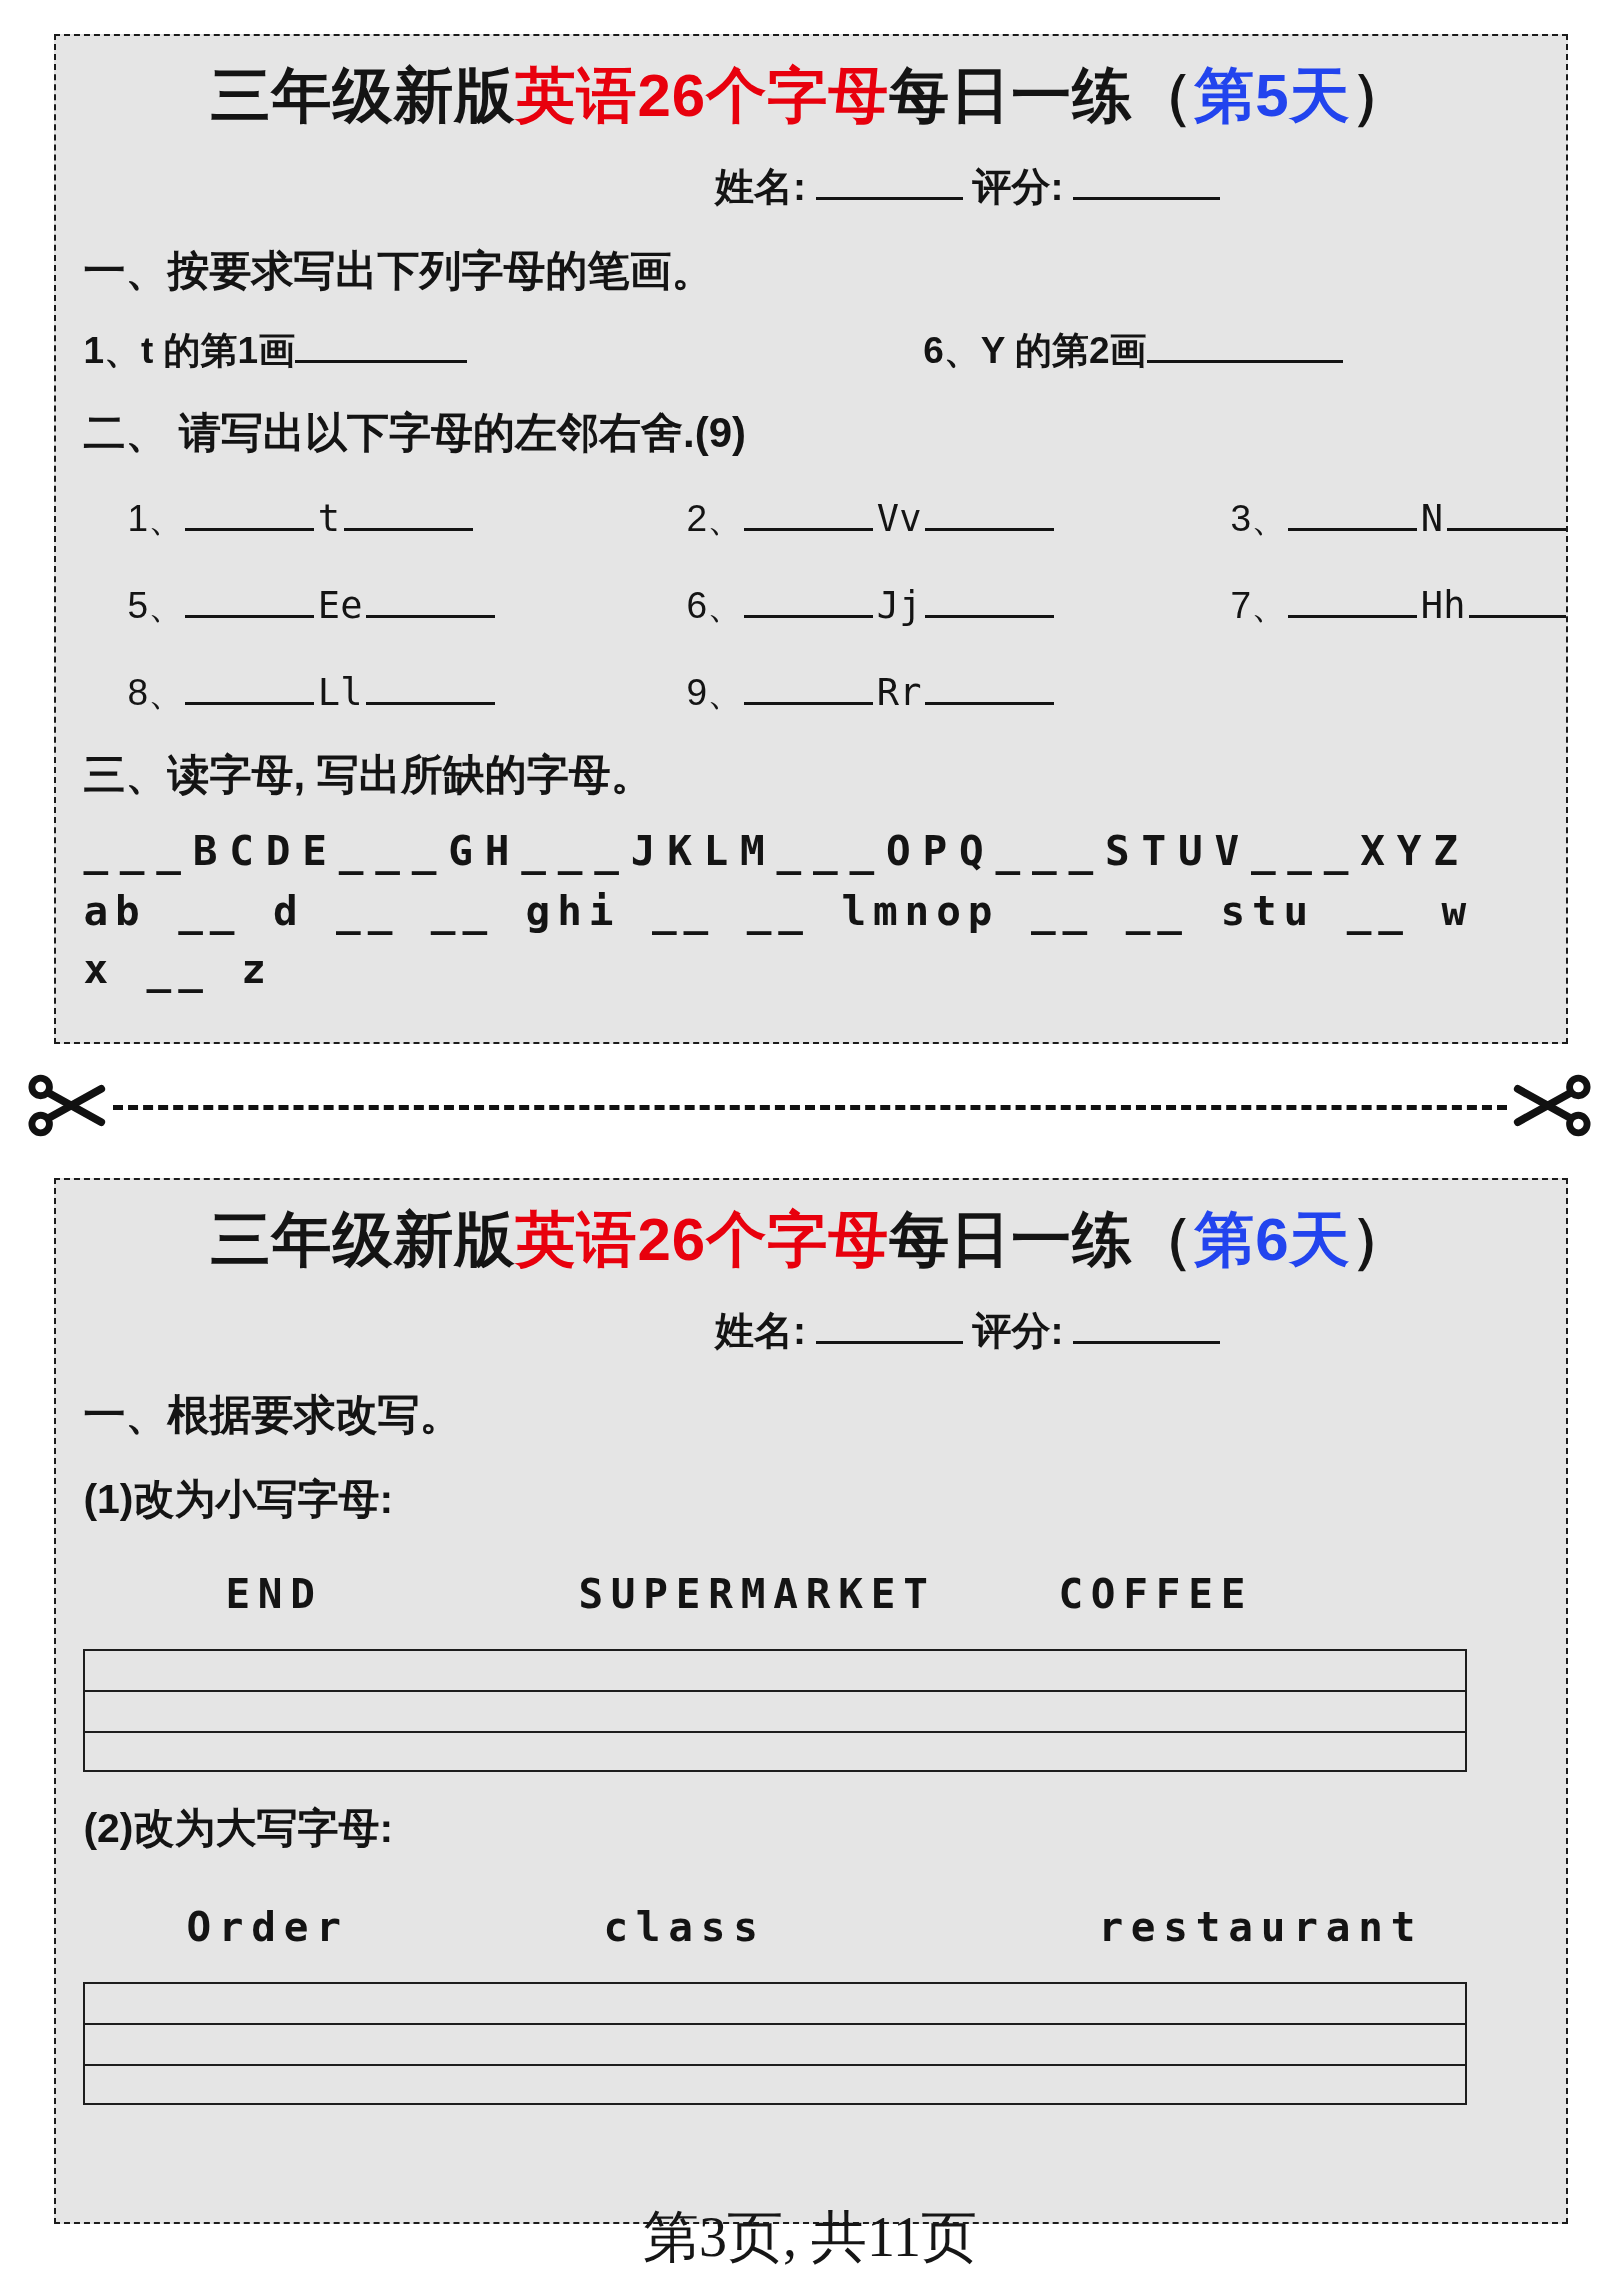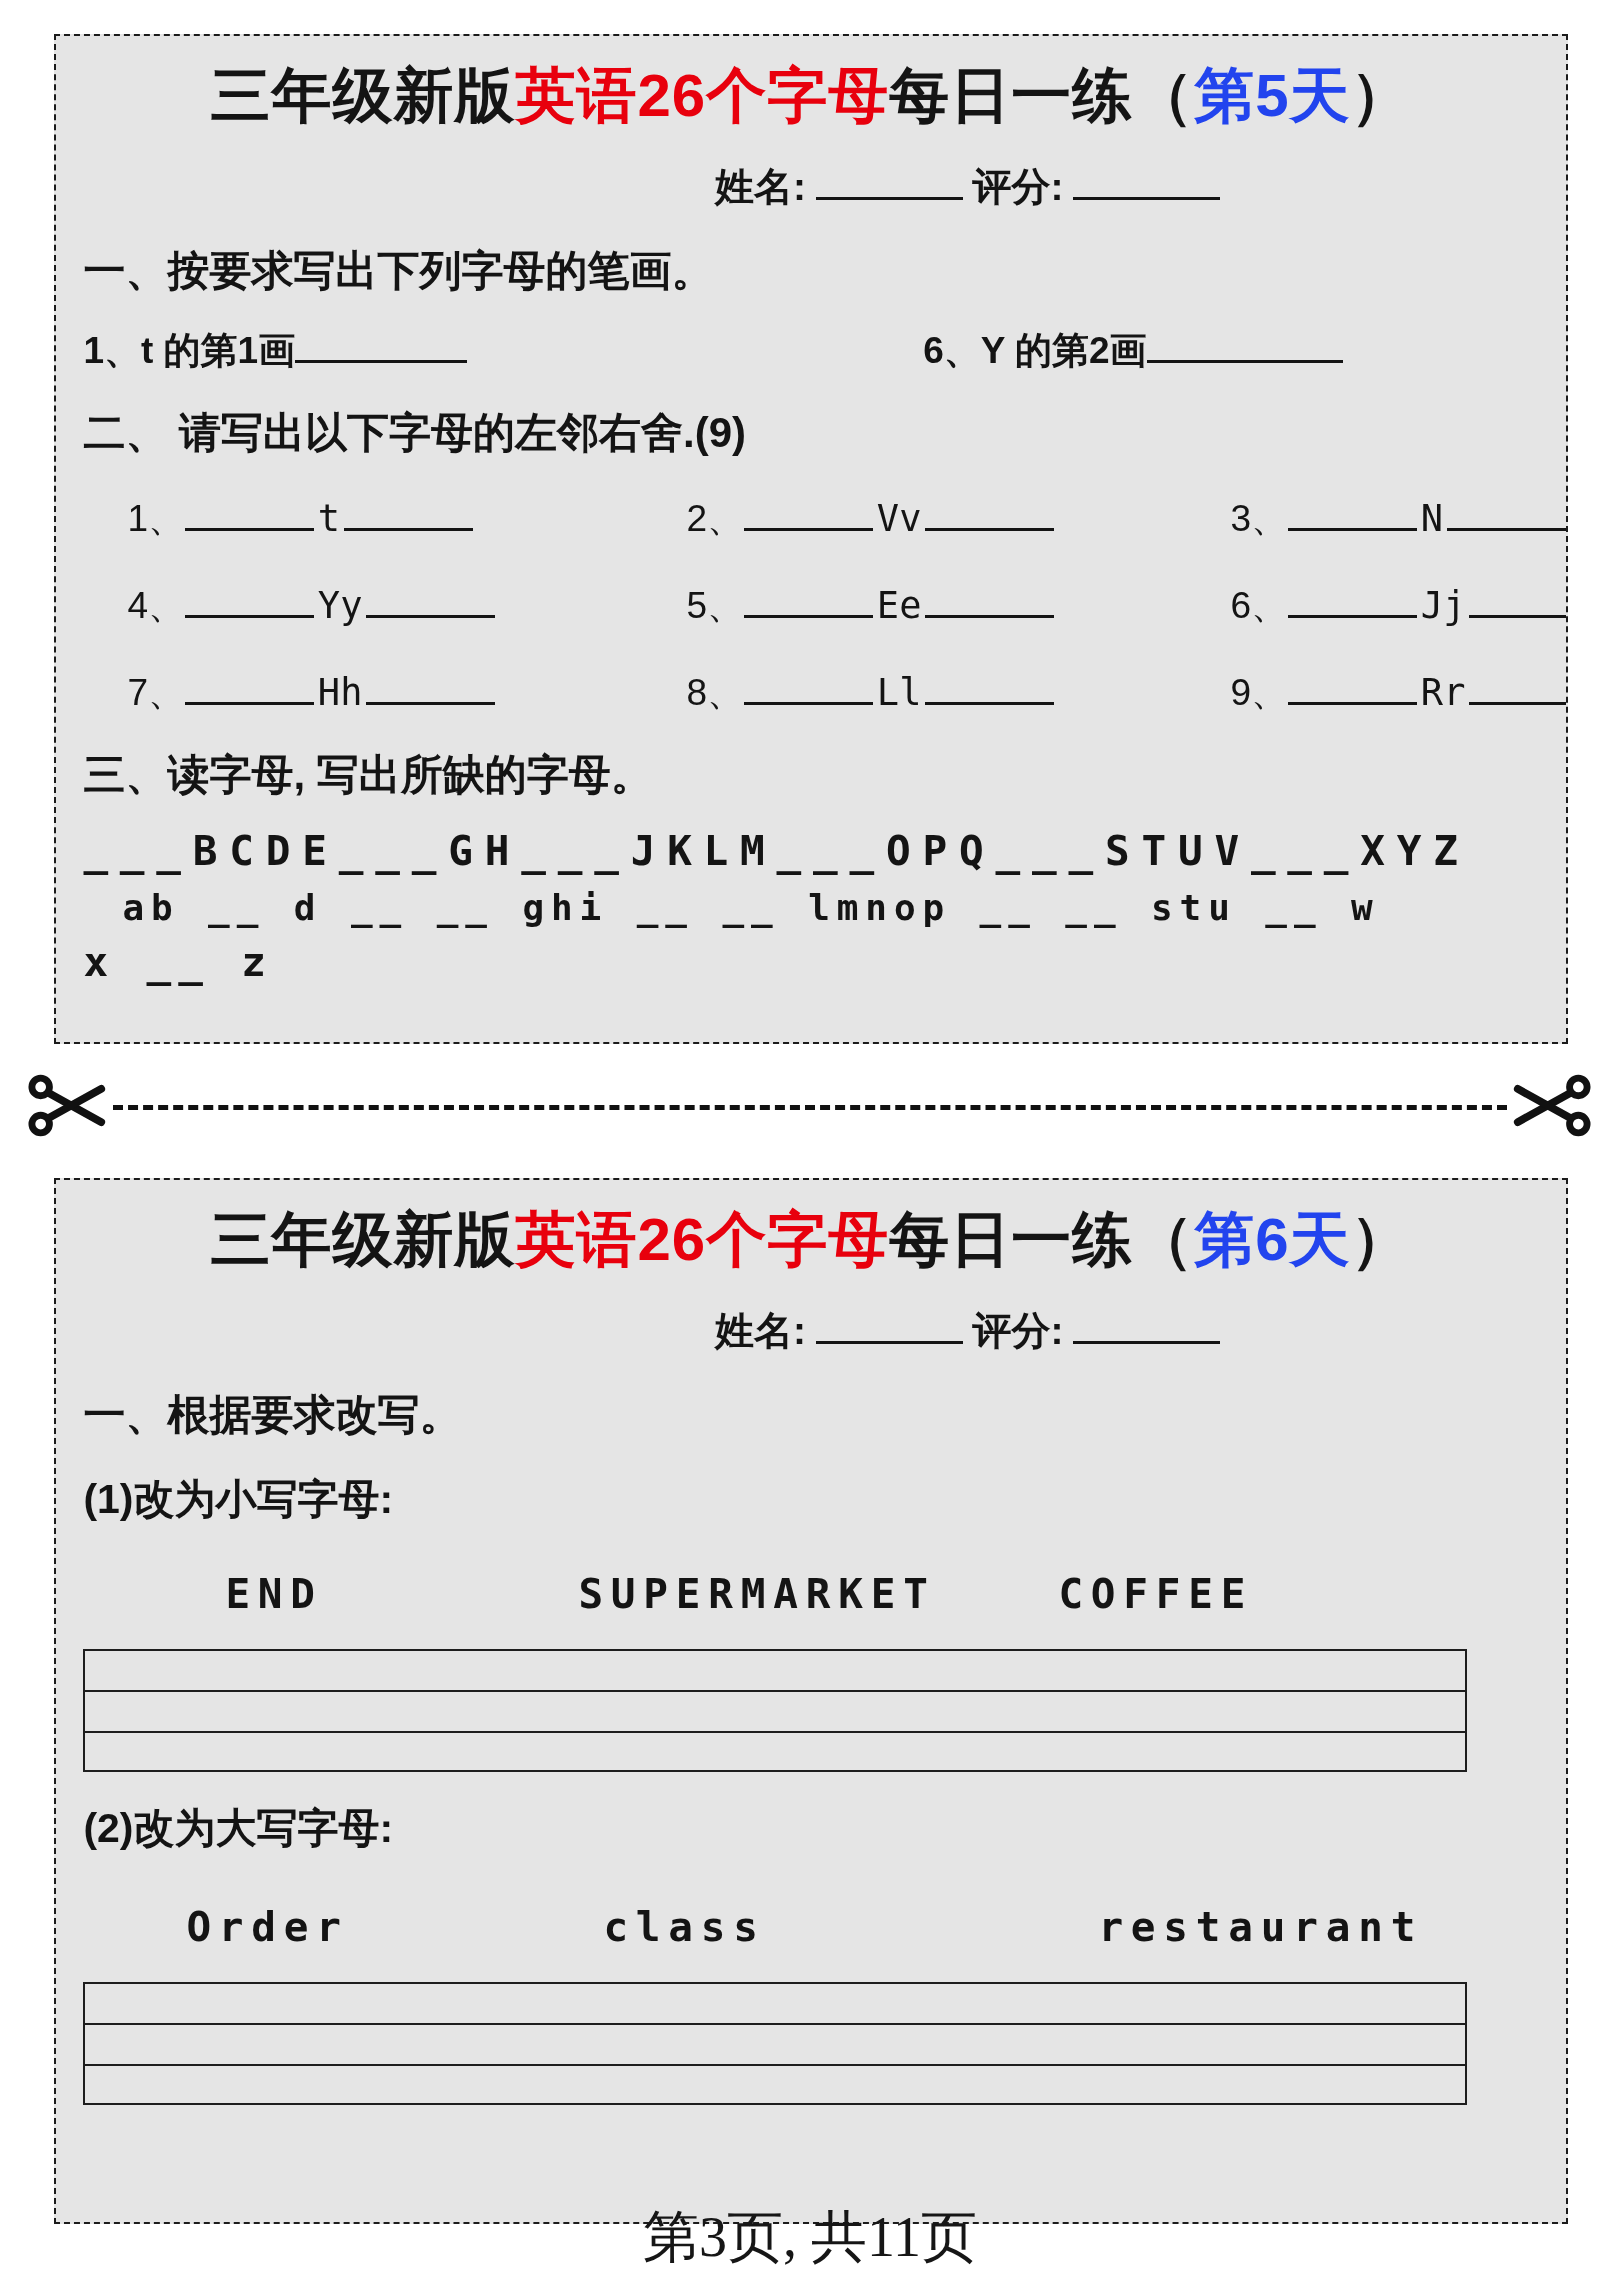--- a/index.html
+++ b/index.html
@@ -34,21 +34,21 @@
   .s1row { margin-top:27.4px; display:flex; font-size:37px; font-weight:bold; white-space:nowrap; }
   .s1row .right { margin-left:auto; margin-right:196px; }
 
   .s2grid { margin-top:33px; display:grid; grid-template-columns:559px 544px 1fr;
             row-gap:37px; font-size:37px; font-weight:normal;margin-left:44px; }
   .s2item { white-space:nowrap; }
   .s2item .letter { font-family:"DejaVu Sans Mono", monospace; font-size:37px; margin:0 3.9px; }
 
   .letters  { font-family:"DejaVu Sans Mono", monospace; font-weight:bold; white-space:nowrap; }
   .letters.l1 { margin-top:23.5px; font-size:41px; letter-spacing:11.8px; }
-  .letters.l2 { margin-top:11.8px; font-size:36px; letter-spacing:6.9px;margin-left:39px; }
+  .letters.l2 { margin-top:11.8px; font-size:41px; letter-spacing:6.9px; }
   .letters.l3 { margin-top:9.8px; font-size:41px; letter-spacing:6.9px; }
 
   .cutline { position:absolute; top:1070px; left:27.4px; width:1565px; height:74px;
              display:flex; align-items:center; }
   .cutline .dash { flex:1; height:0; border-top:5.9px dashed #111; margin:0 3.9px; }
   .scissors { flex:none; }
   .scissors.mirror { transform:scaleX(-1); }
 
   .wordsrow { font-family:"DejaVu Sans Mono", monospace; font-weight:bold; font-size:41px;
               letter-spacing:7.8px; display:grid; white-space:nowrap; }
@@ -85,23 +85,20 @@
 
   <div class="s2grid">
     <div class="s2item">
       <span>1、</span><span class="blank b132"></span><span class="letter">t</span><span class="blank b132"></span>
     </div>
     <div class="s2item">
       <span>2、</span><span class="blank b132"></span><span class="letter">Vv</span><span class="blank b132"></span>
     </div>
     <div class="s2item">
       <span>3、</span><span class="blank b132"></span><span class="letter">N</span><span class="blank b132"></span>
-    </div>
-    <div class="s2item">
-      <span>4、</span><span class="blank b132"></span><span class="letter">Yy</span><span class="blank b132"></span>
     </div>
     <div class="s2item">
       <span>5、</span><span class="blank b132"></span><span class="letter">Ee</span><span class="blank b132"></span>
     </div>
     <div class="s2item">
       <span>6、</span><span class="blank b132"></span><span class="letter">Jj</span><span class="blank b132"></span>
     </div>
     <div class="s2item">
       <span>7、</span><span class="blank b132"></span><span class="letter">Hh</span><span class="blank b132"></span>
     </div>

